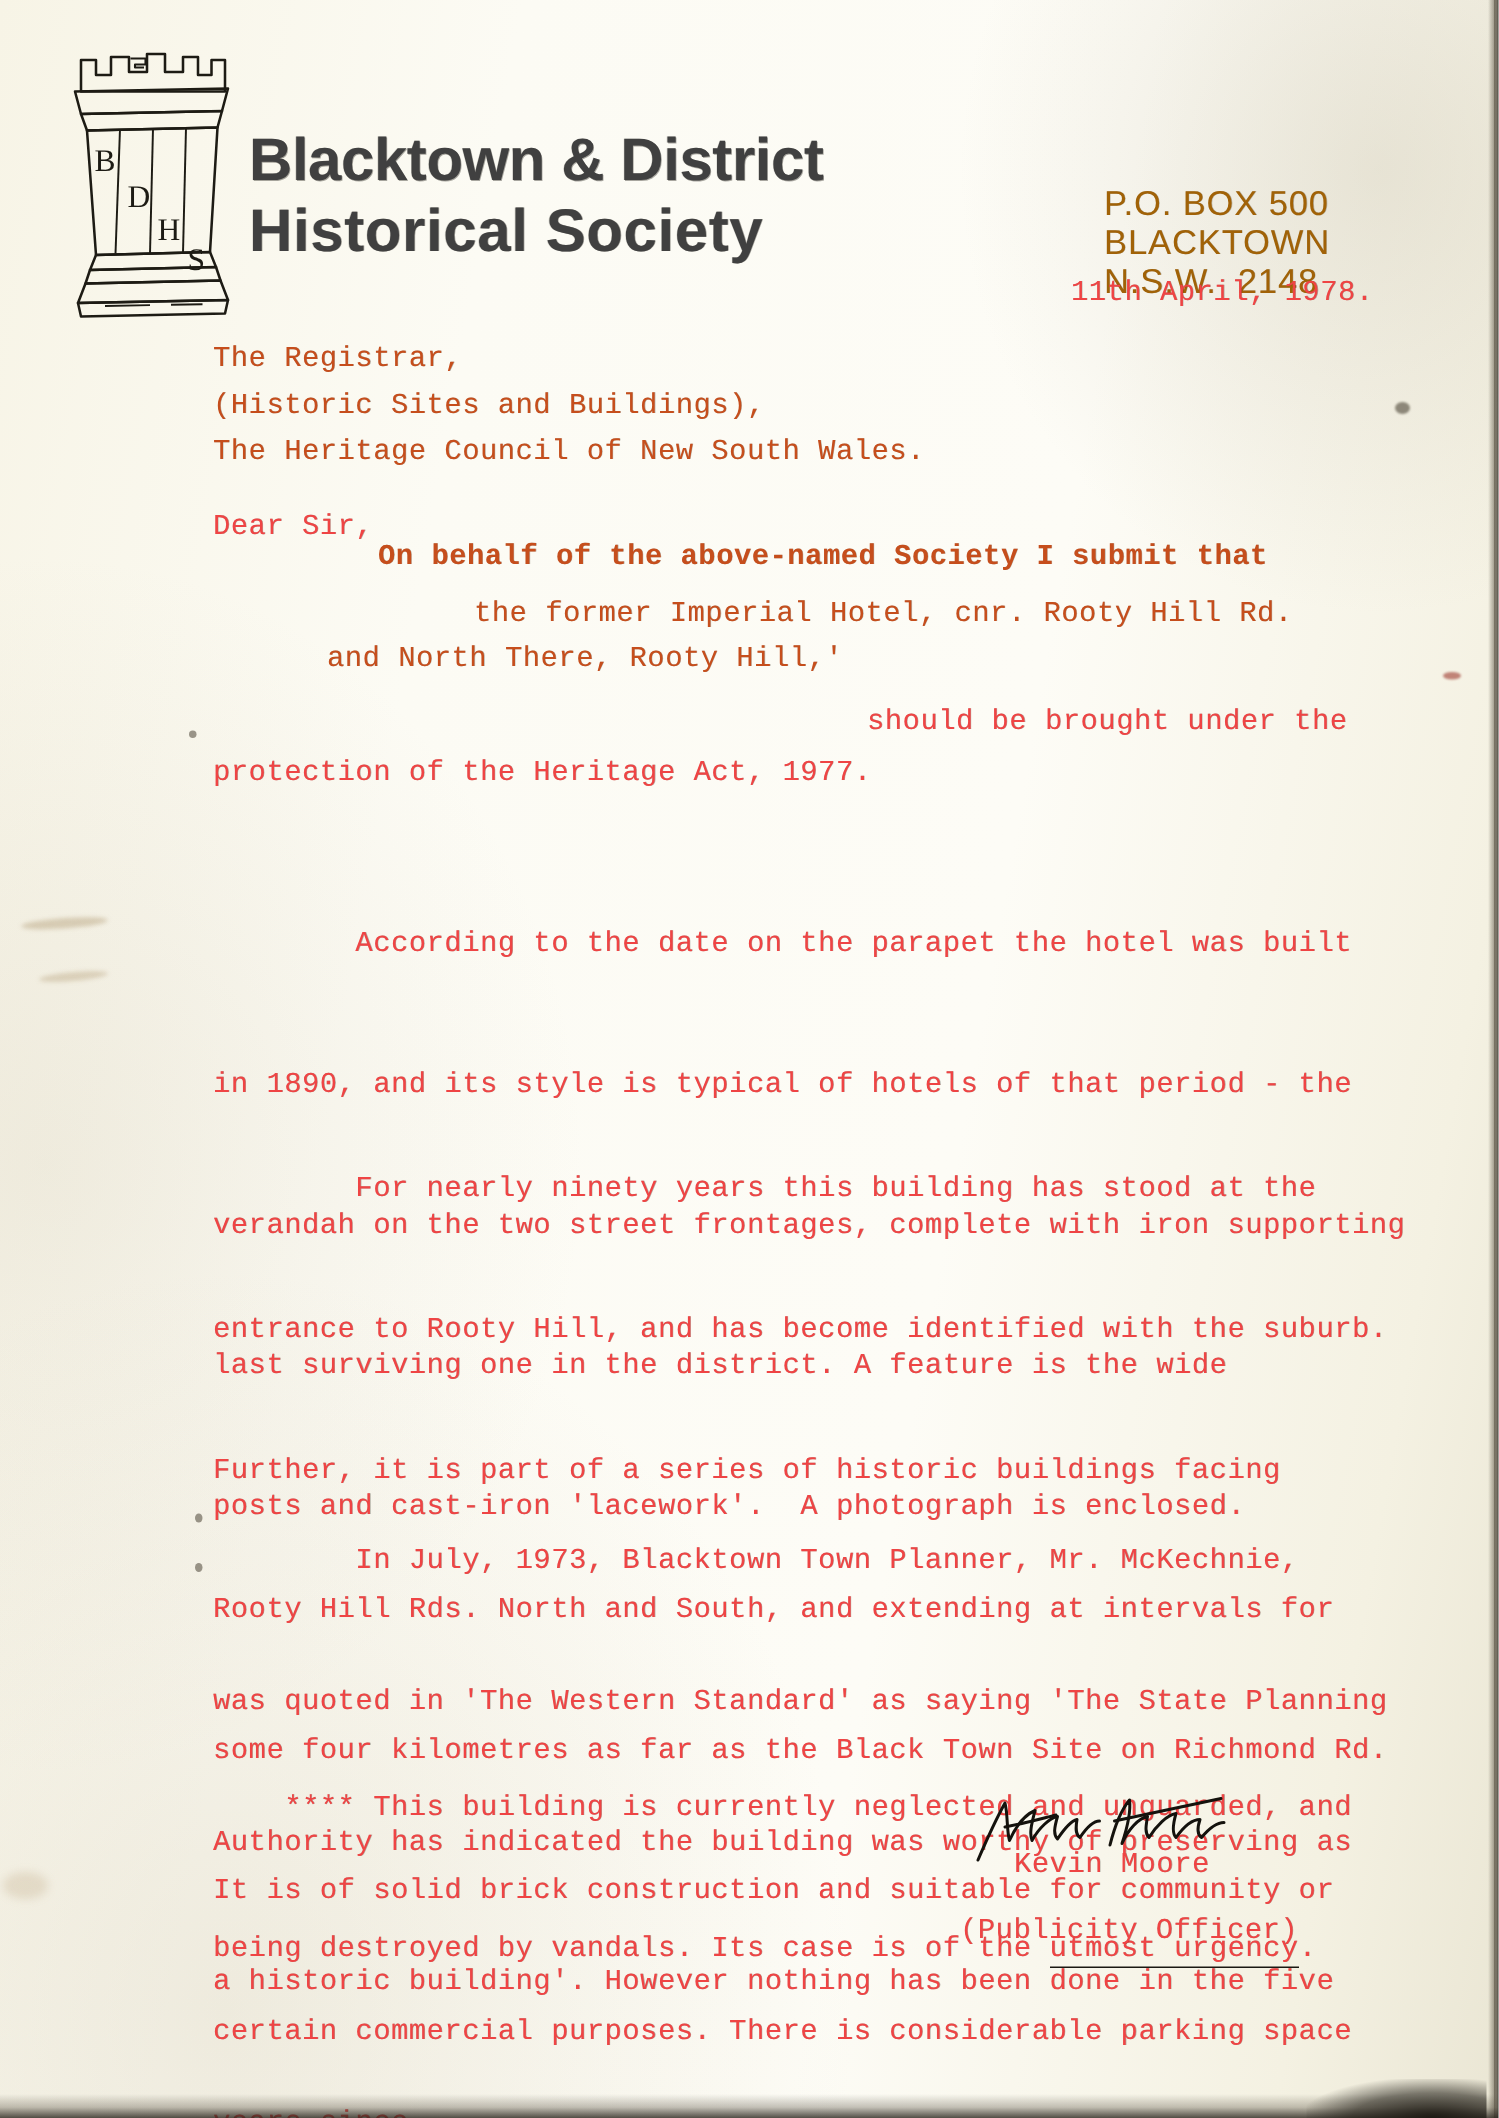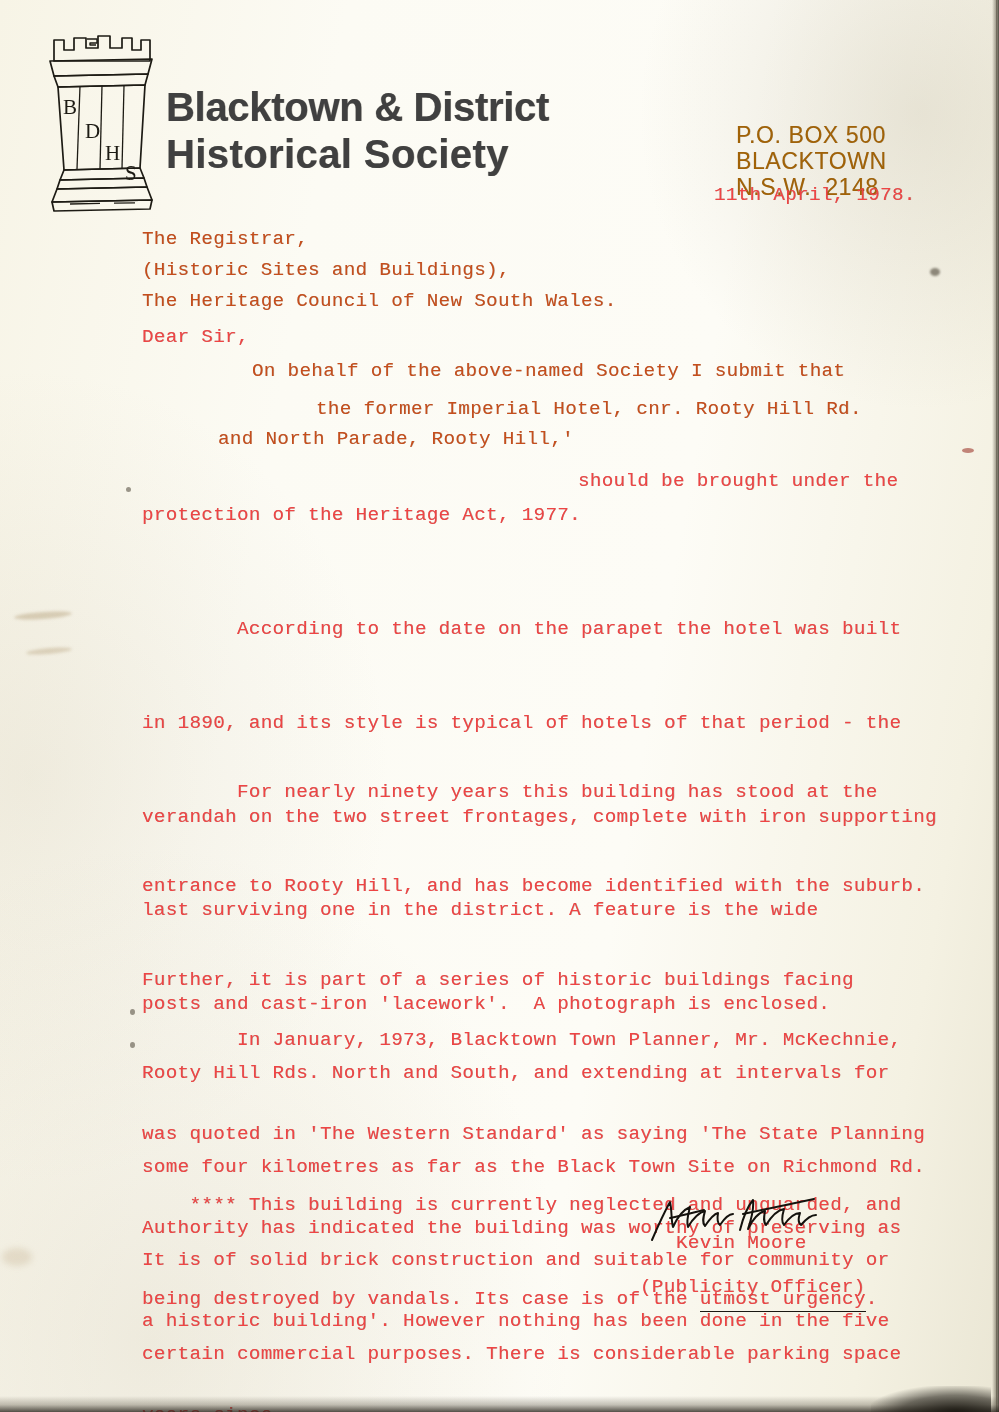--- a/index.html
+++ b/index.html
@@ -118,27 +118,28 @@
   }
   #recipient-block {
     position: absolute;
     left: 142px;
     top: 224px;
     line-height: 31px;
   }
   #salutation {
     position: absolute;
     left: 142px;
-    top: 326px;
+    top: 340px;
     text-align: right;
   }
   #submission-intro {
     position: absolute;
     left: 252px;
     top: 360px;
+    font-weight: bold;
   }
   #subject-line-1 {
     position: absolute;
     left: 316px;
     top: 398px;
   }
   #subject-line-2 {
     position: absolute;
     left: 218px;
     top: 428px;
@@ -255,21 +256,21 @@
 
   <div id="recipient-block" class="tw faint">The Registrar,
 (Historic Sites and Buildings),
 The Heritage Council of New South Wales.</div>
 
   <div id="salutation" class="tw">Dear Sir,</div>
 
   <div id="submission-intro" class="tw faint">On behalf of the above-named Society I submit that</div>
 
   <div id="subject-line-1" class="tw faint">the former Imperial Hotel, cnr. Rooty Hill Rd.</div>
-  <div id="subject-line-2" class="tw faint">and North Parade, Rooty Hill,'</div>
+  <div id="subject-line-2" class="tw faint">and North There, Rooty Hill,'</div>
 
   <div id="clause-tail" class="tw">should be brought under the</div>
   <div id="clause-tail-2" class="tw">protection of the Heritage Act, 1977.</div>
 
   <div id="para-built" class="para tw">
     <span class="ln">        According to the date on the parapet the hotel was built</span>
     <span class="ln">in 1890, and its style is typical of hotels of that period - the</span>
     <span class="ln">verandah on the two street frontages, complete with iron supporting</span>
     <span class="ln">last surviving one in the district. A feature is the wide</span>
     <span class="ln">posts and cast-iron 'lacework'.  A photograph is enclosed.</span>
@@ -280,21 +281,21 @@
     <span class="ln">entrance to Rooty Hill, and has become identified with the suburb.</span>
     <span class="ln">Further, it is part of a series of historic buildings facing</span>
     <span class="ln">Rooty Hill Rds. North and South, and extending at intervals for</span>
     <span class="ln">some four kilometres as far as the Black Town Site on Richmond Rd.</span>
     <span class="ln">It is of solid brick construction and suitable for community or</span>
     <span class="ln">certain commercial purposes. There is considerable parking space</span>
     
   </div>
 
   <div id="para-planner" class="para tw">
-    <span class="ln">        In January, 1973, Blacktown Town Planner, Mr. McKechnie,</span>
+    <span class="ln">        In July, 1973, Blacktown Town Planner, Mr. McKechnie,</span>
     <span class="ln">was quoted in 'The Western Standard' as saying 'The State Planning</span>
     <span class="ln">Authority has indicated the building was worthy of preserving as</span>
     <span class="ln">a historic building'. However nothing has been done in the five</span>
     <span class="ln">years since.</span>
   </div>
 
   <div id="para-urgent" class="para tw">
     <span class="ln">    **** This building is currently neglected and unguarded, and</span>
     <span class="ln"><span>being destroyed by vandals. Its case is of the </span><span class="underline-text">utmost urgency</span><span>.</span></span>
   </div>

